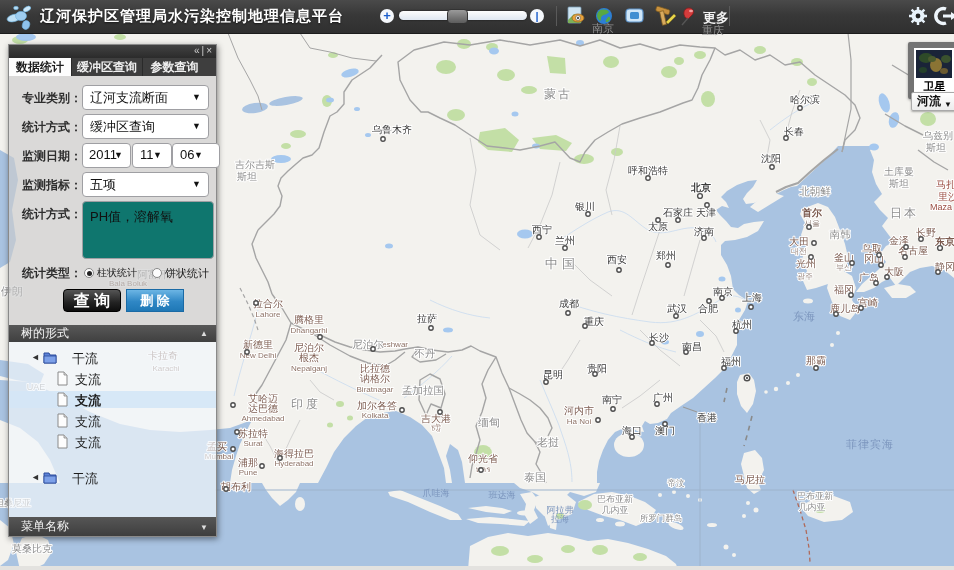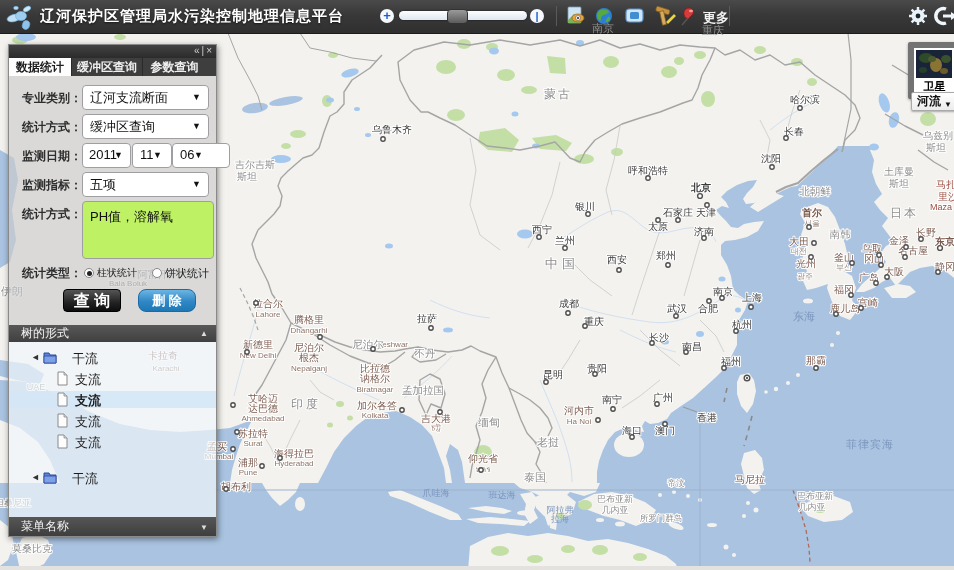--- a/index.html
+++ b/index.html
@@ -20,25 +20,25 @@
 #ptitle{height:13px;background:linear-gradient(#424242,#2b2b2b);color:#cfcfcf;font-size:10px;text-align:right;padding-right:4px;line-height:12px;}
 #ptabs{height:18px;display:flex;background:#3e3e3e;}
 .tab{font-size:12px;font-weight:bold;line-height:18px;text-align:center;color:#f0f0f0;border-right:1px solid #2a2a2a;font-family:Liberation Serif, serif;}
 #tab1{width:62px;background:#fdfdfd;color:#1d1d1d;}
 #tab2{width:70px;}#tab3{width:63px;border-right:none;}
 #pbody{white-space:nowrap;background:rgba(203,204,203,0.64);padding:9px 0 0 0;}
 .frow{position:relative;height:29px;}
 .flab{position:absolute;left:13px;top:5px;font-size:12px;font-weight:bold;color:#2e2e2e;}
 .fbox{position:absolute;background:#fff;border:1px solid #9f9fa3;border-radius:4px;font-size:13px;color:#111;}
 .arr{position:absolute;color:#111;font-size:9px;}
-#ta{position:absolute;left:73px;top:0px;width:123px;height:50px;background:#bef264;border:1px solid #9f9fa3;border-radius:4px;font-size:13px;color:#111;padding:6px 0 0 7px;}
+#ta{position:absolute;left:73px;top:0px;width:123px;height:50px;background:#0f766e;border:1px solid #9f9fa3;border-radius:4px;font-size:13px;color:#111;padding:6px 0 0 7px;}
 .radio{position:absolute;width:8px;height:8px;border:1px solid #888;border-radius:50%;background:#fdfdfd;}
 .rdot{position:absolute;left:1.5px;top:1.5px;width:5px;height:5px;border-radius:50%;background:#222;}
 #btnq{position:absolute;left:54px;top:0;width:56px;height:21px;background:linear-gradient(#555,#222 60%,#0d0d0d);border:1px solid #000;border-radius:4px;color:#fff;font-size:16px;font-weight:bold;text-align:center;line-height:21px;}
-#btnd{position:absolute;left:117px;top:0;width:56px;height:21px;background:linear-gradient(#6cb5e4,#2f87c5 55%,#1f78b6);border:1px solid #1a6aa5;border-radius:8px;color:#fff;font-size:13px;font-weight:bold;text-align:center;line-height:21px;margin-left:12px;}
+#btnd{position:absolute;left:117px;top:0;width:56px;height:21px;background:linear-gradient(#6cb5e4,#2f87c5 55%,#1f78b6);border:1px solid #1a6aa5;border-radius:0;color:#fff;font-size:13px;font-weight:bold;text-align:center;line-height:21px;}
 .secbar{height:17px;background:linear-gradient(#585858,#404040);color:#f2f2f2;font-size:12px;line-height:17px;padding-left:12px;position:relative;}
 .secarr{position:absolute;right:8px;top:0;color:#ddd;font-size:8px;}
 #tree{background:rgba(242,246,250,0.68);height:175px;position:relative;font-size:13px;color:#1e1e1e;}
 .titem{position:absolute;left:0;width:207px;height:17px;}
 .tsel{background:rgba(213,230,246,0.92);}
 .tlab{position:absolute;left:63px;top:1px;}
 #menubar{height:19px;background:linear-gradient(#565656,#3e3e3e);color:#f2f2f2;font-size:12px;line-height:19px;padding-left:12px;position:relative;}
 
 #satcard{position:absolute;left:908px;top:42px;width:41px;height:45px;background:#fff;border:6px solid #737373;border-radius:2px;box-shadow:0 1px 3px rgba(0,0,0,.35);z-index:15;}
 #satlab{position:absolute;left:0;top:31px;width:41px;text-align:center;font-size:11px;font-weight:bold;color:#000;}
@@ -555,21 +555,21 @@
           <div class="flab">统计方式：</div>
           <div class="fbox" style="left:73px;top:0;width:118px;height:20px;padding:3px 0 0 7px;">缓冲区查询</div>
           <div class="arr" style="left:183px;top:7px;">▼</div>
         </div>
   <div class="frow">
           <div class="flab">监测日期：</div>
     <div class="fbox" style="left:73px;top:0;width:41px;height:20px;padding:3px 0 0 6px;">2011</div>
           <div class="arr" style="left:105px;top:7px;">▼</div>
     <div class="fbox" style="left:123px;top:0;width:31px;height:20px;padding:3px 0 0 7px;">11</div>
           <div class="arr" style="left:144px;top:7px;">▼</div>
-    <div class="fbox" style="left:163px;top:0;width:33px;height:20px;padding:3px 16px 0 7px;">06</div>
+    <div class="fbox" style="left:163px;top:0;width:33px;height:20px;padding:3px 6px 0 7px;">06</div>
           <div class="arr" style="left:185px;top:7px;">▼</div>
         </div>
   <div class="frow">
           <div class="flab">监测指标：</div>
           <div class="fbox" style="left:73px;top:0;width:118px;height:20px;padding:3px 0 0 7px;">五项</div>
           <div class="arr" style="left:183px;top:7px;">▼</div>
         </div>
   <div class="frow" style="height:62px;">
           <div class="flab">统计方式：</div>
           <div id="ta">PH值，溶解氧</div>

